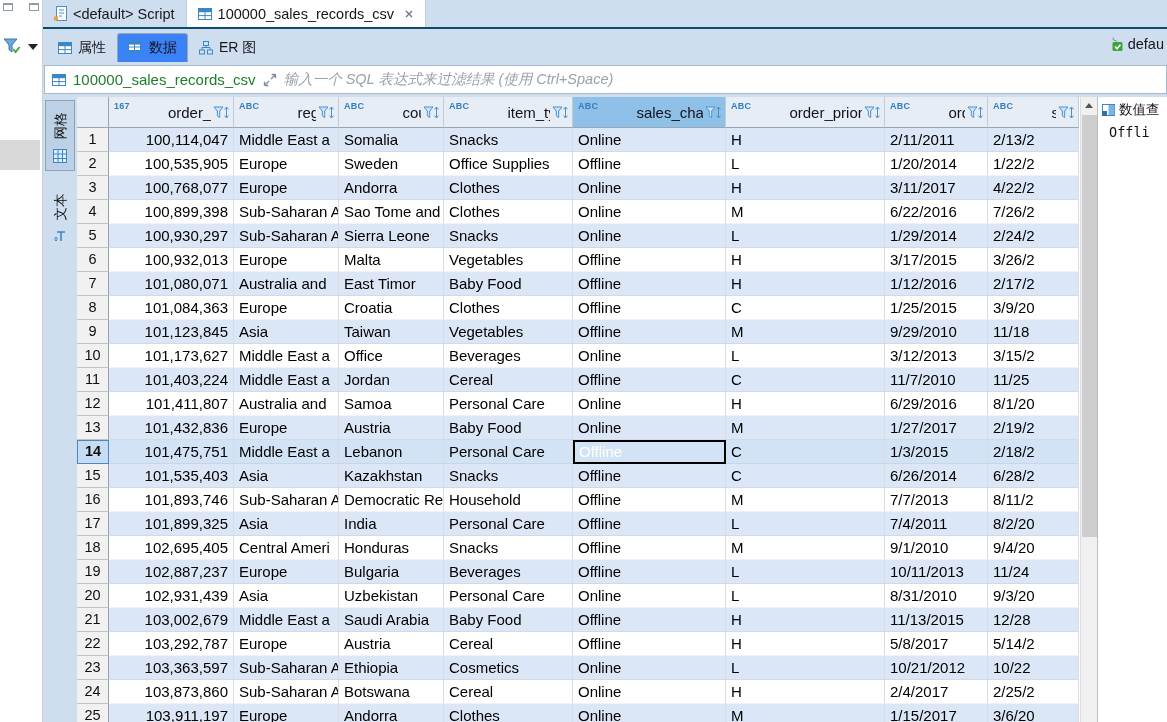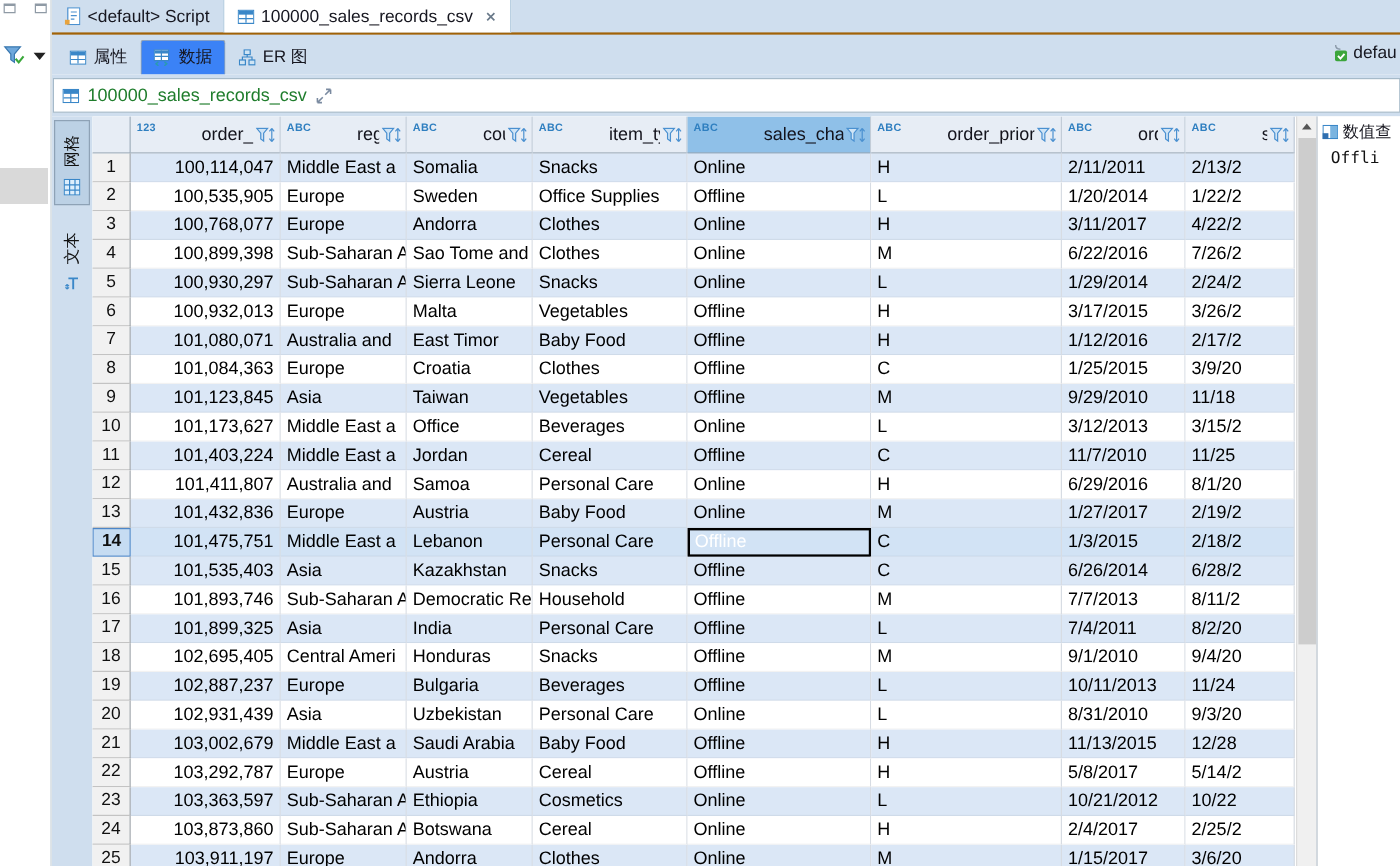--- a/index.html
+++ b/index.html
@@ -13,21 +13,21 @@
   .win-icons { position:absolute; top:3px; left:3px; display:flex; gap:16px; }
   .wi { width:10px; height:8px; border:1px solid #8f9aa5; border-top:2px solid #8f9aa5; }
   .strip-filter { position:absolute; top:36px; left:2px; }
   .strip-caret { position:absolute; top:44px; left:28px; width:0; height:0;
     border-left:5px solid transparent; border-right:5px solid transparent;
     border-top:6px solid #222; }
   .strip-gray { position:absolute; top:140px; left:0; width:40px; height:30px; background:#d9d9d9; }
 
   
   .tabbar { position:absolute; left:43px; top:0; width:1124px; height:29px;
-    background:#cfdeee; border-bottom:2px solid #a16207; display:flex; }
+    background:#cfdeee; border-bottom:2px solid #0c4a6e; display:flex; }
   .tab { display:flex; align-items:center; gap:6px; padding:0 11px; font-size:14.5px;
     color:#16161f; border-right:1px solid #bad0e2; white-space:nowrap; }
   .tab.active { background:#ffffff; }
   .tab .close { margin-left:4px; display:flex; }
 
   
   .subbar { position:absolute; left:43px; top:29px; width:1124px; height:33px;
     background:#cfdeee; display:flex; align-items:flex-end; padding-left:4px; }
   .subtab { display:flex; align-items:center; gap:6px; height:29px; padding:0 10px;
     font-size:14px; color:#16161f; border:1px solid transparent; white-space:nowrap; }
@@ -183,20 +183,21 @@
     <div class="filter-input">
       <svg width="14" height="12" viewBox="0 0 14 12">
         <rect x="0.5" y="0.5" width="13" height="11" fill="#fff" stroke="#3a87c8"></rect>
         <rect x="1" y="1" width="12" height="3.2" fill="#3a87c8"></rect>
         <path d="M7 1 V11 M1 7.6 H13" stroke="#3a87c8" stroke-width="1"></path>
       </svg>
       <span class="table-name">100000_sales_records_csv</span>
       <svg width="14" height="14" viewBox="0 0 14 14">
         <path d="M8 6 L12.5 1.5 M12.5 1.5 h-3.8 M12.5 1.5 v3.8 M6 8 L1.5 12.5 M1.5 12.5 h3.8 M1.5 12.5 v-3.8" fill="none" stroke="#7a8aa0" stroke-width="1.3"></path>
       </svg>
+      <span class="placeholder">输入一个 SQL 表达式来过滤结果 (使用 Ctrl+Space)</span>
     </div>
   </div>
 
   <div class="rail">
     <div class="rail-item active">
       <div class="rail-label">
           <span>网格</span>
         </div>
       <svg width="14" height="14" viewBox="0 0 14 14">
         <rect x="0.5" y="0.5" width="13" height="13" fill="#ddeefc" stroke="#3a87c8"></rect>
@@ -211,21 +212,21 @@
         <path d="M3 2 H11 M7 2 V11" fill="none" stroke="#3a87c8" stroke-width="1.6"></path>
         <path d="M2 7 v4 M2 7 l-1.5 1.5 M2 7 l1.5 1.5 M2 11 l-1.5-1.5 M2 11 l1.5-1.5" stroke="#3a87c8" stroke-width="0.9"></path>
       </svg>
     </div>
   </div>
 
   <div class="grid">
     <div class="header-row" id="grid-header">
         <div class="corner"></div>
         <div class="hcell" style="width: 125px;">
-          <span class="type-badge">123</span>
+          <span class="type-badge">167</span>
           <span class="hname">order_id</span>
           <span class="hfunnel">
             <svg width="17" height="13" viewBox="0 0 17 13">
               <path d="M1 1 H10 L6.7 5 V11.5 L4.3 9.8 V5 Z" fill="#cfe4f6" stroke="#4a90d0" stroke-width="1"></path>
               <path d="M13.5 1 V12 M13.5 1 l-2 2.4 M13.5 1 l2 2.4 M13.5 12 l-2-2.4 M13.5 12 l2-2.4" fill="none" stroke="#4a90d0" stroke-width="1"></path>
             </svg>
           </span>
         </div>
         <div class="hcell" style="width: 105px;">
           <span class="type-badge">ABC</span>

